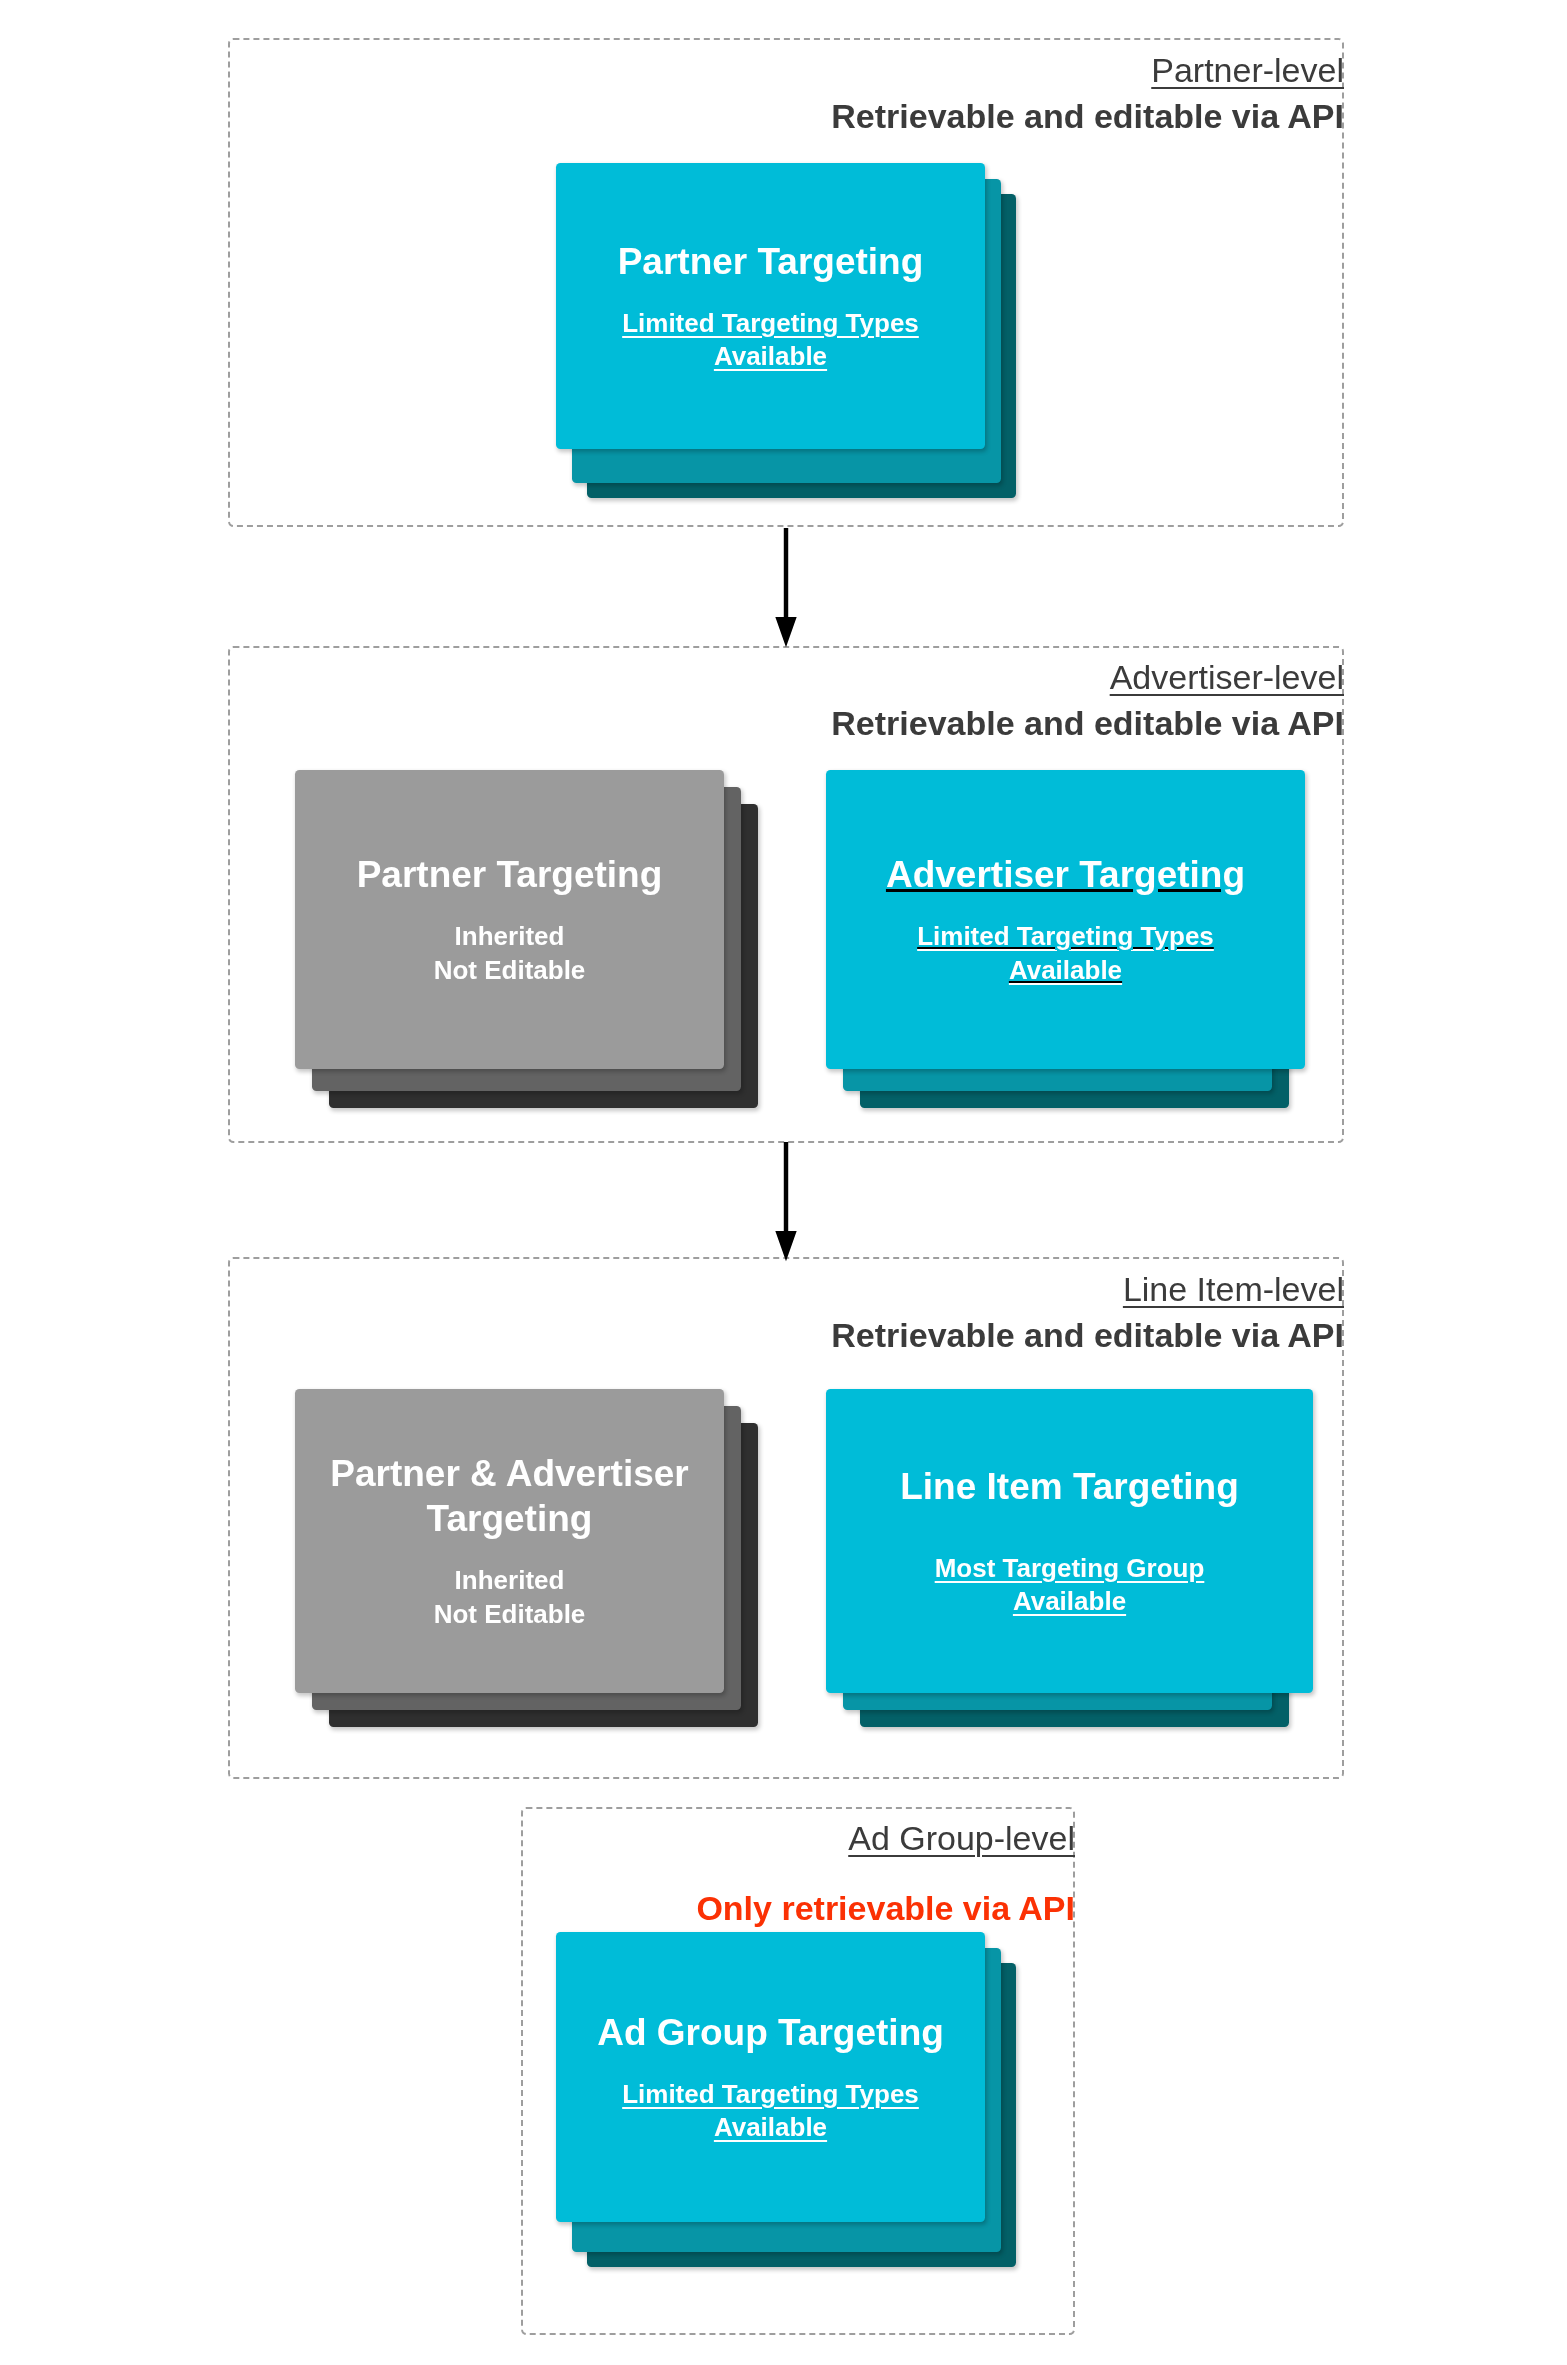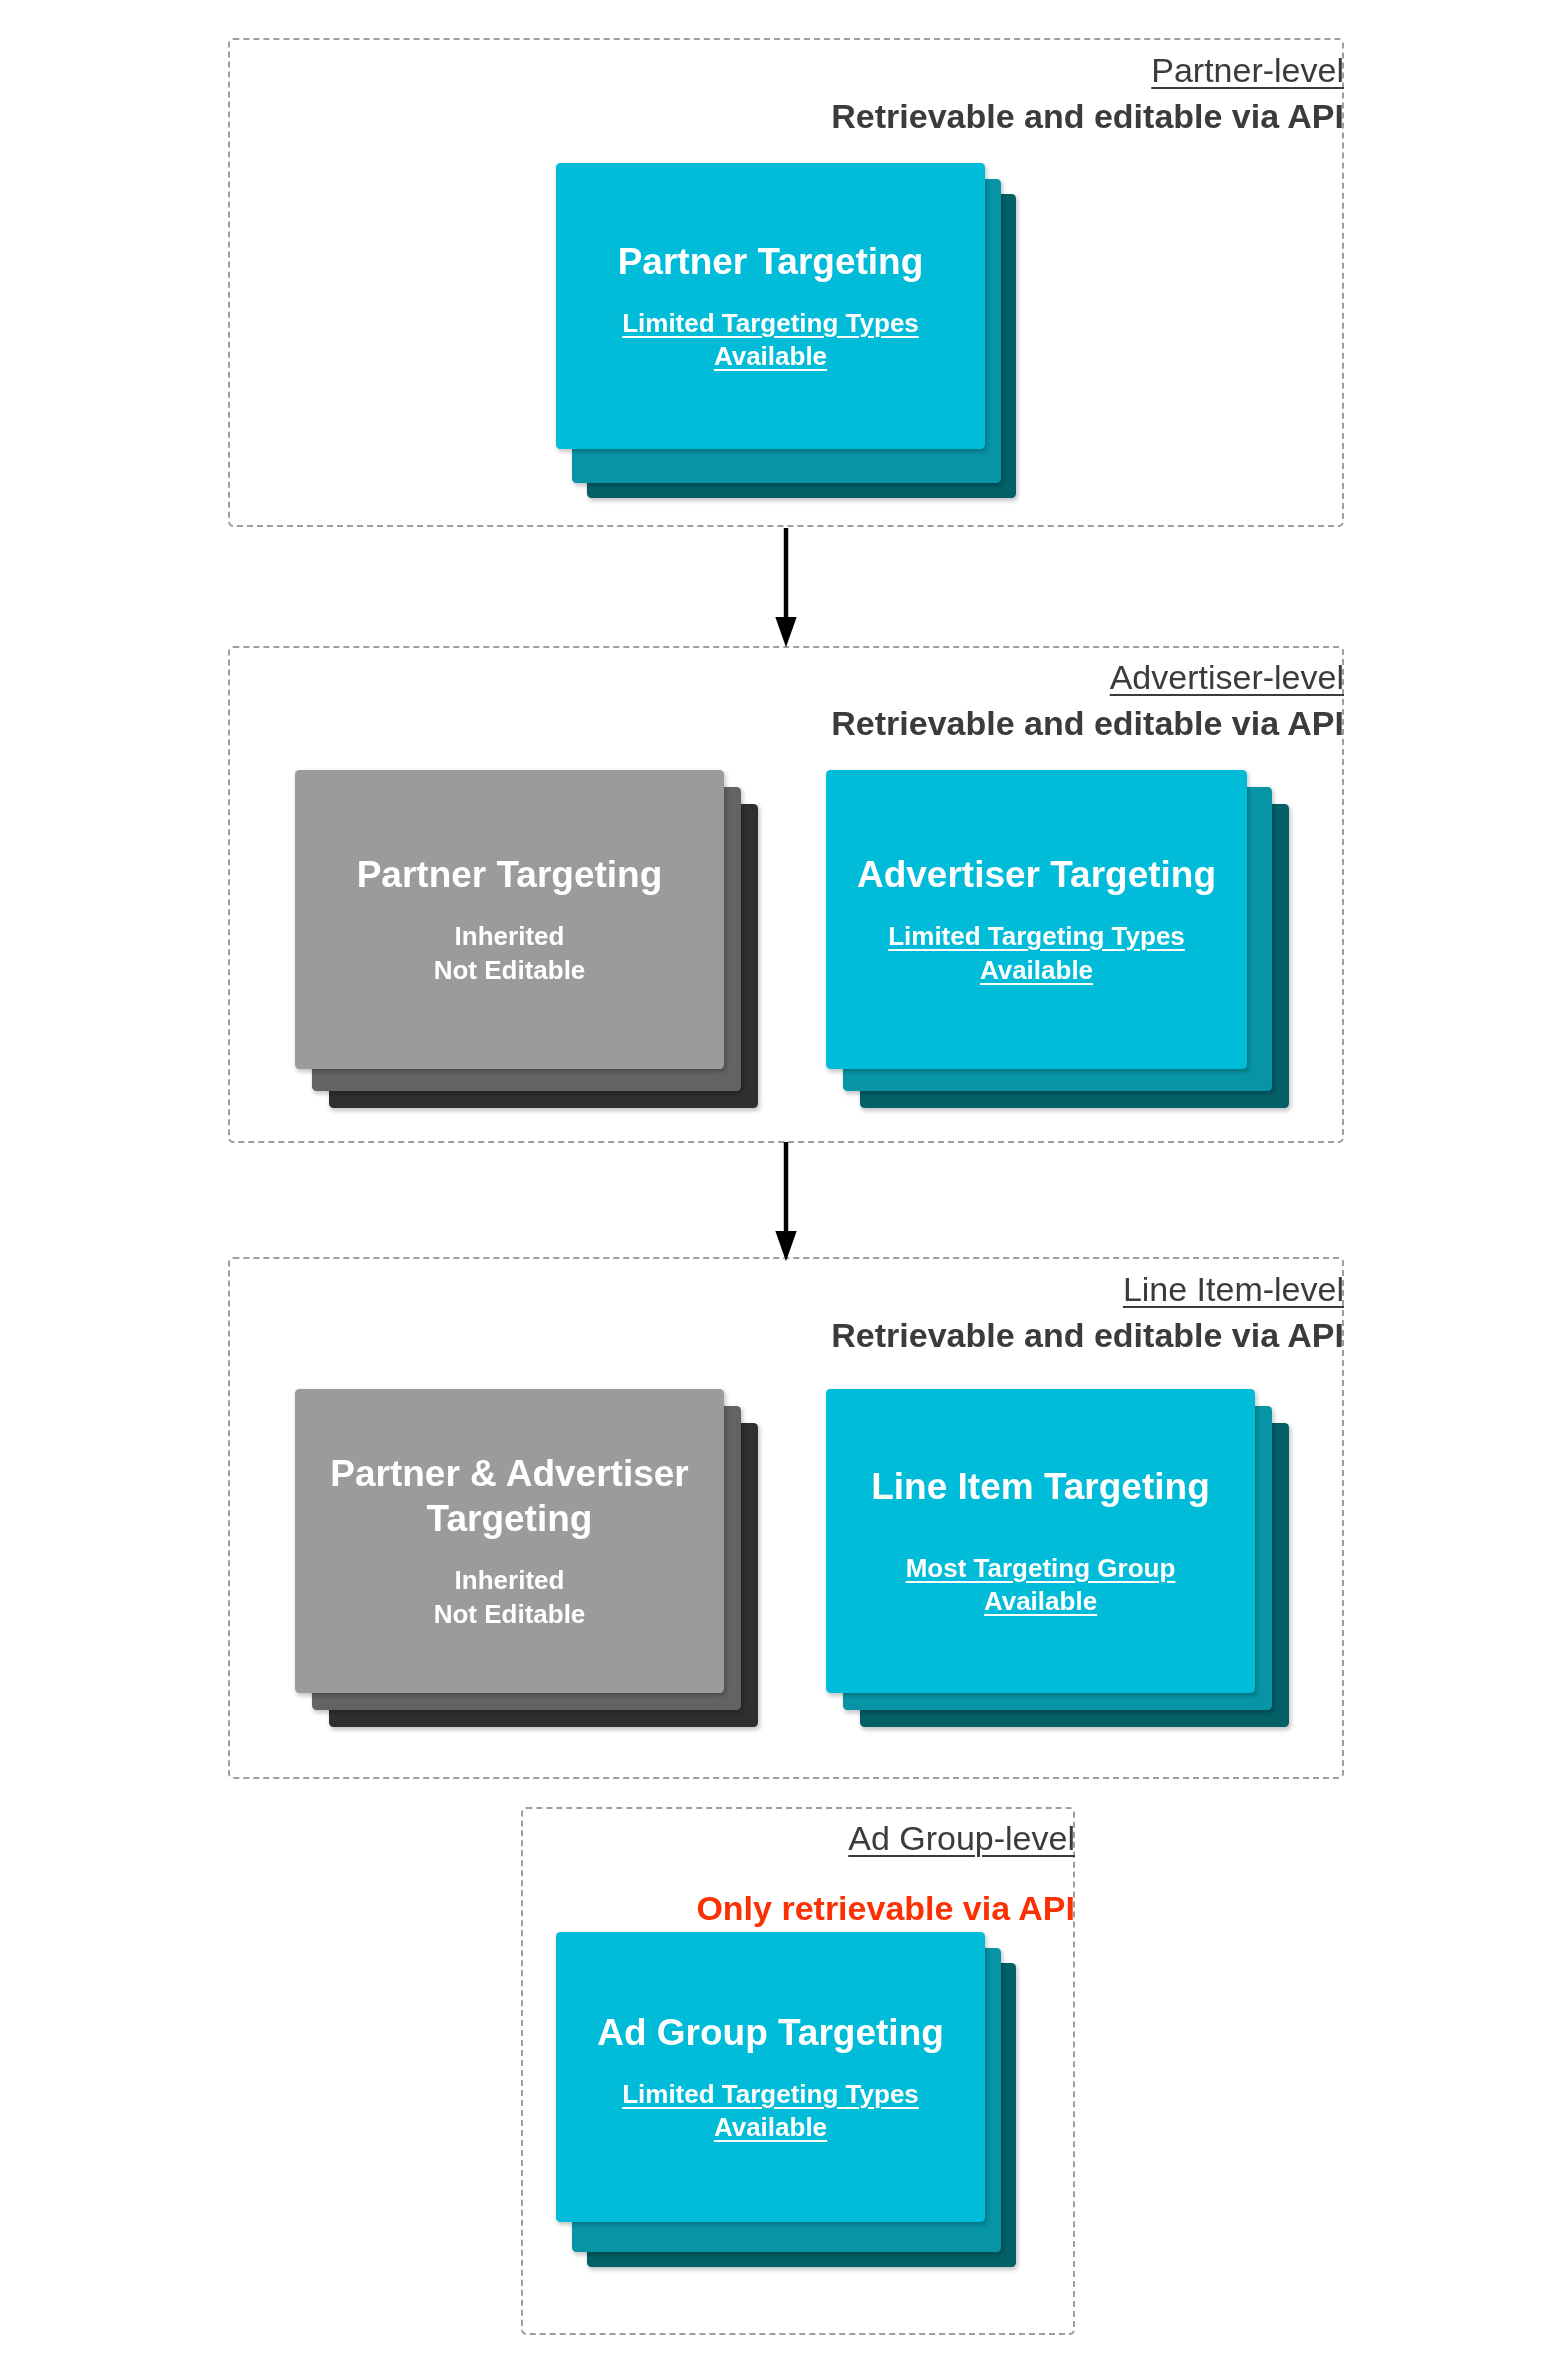--- a/index.html
+++ b/index.html
@@ -153,21 +153,21 @@
       <div class="card-sub">
         <span>Inherited</span><br>
         <span>Not Editable</span>
       </div>
     </div>
   </div>
 
   <div class="stack cyan" style="left:826px; top:770px; width:464px; height:348px;">
     <div class="card-layer layer-back" style="left:34px; top:34px; width:429px; height:304px;"></div>
     <div class="card-layer layer-mid" style="left:17px; top:17px; width:429px; height:304px;"></div>
-    <div class="card-layer layer-front" style="left:0px; top:0px; width:421px; height:299px;">
+    <div class="card-layer layer-front" style="left:0px; top:0px; width:479px; height:299px;text-decoration:underline;">
       <div class="card-title">Advertiser Targeting</div>
       <div class="card-sub underlined">
         <span>Limited Targeting Types</span><br>
         <span>Available</span>
       </div>
     </div>
   </div>
 
   <svg class="arrow" style="left:768px; top:1142px;" width="36" height="121" viewBox="0 0 40 136">
     <line x1="20" y1="0" x2="20" y2="110" stroke="#000000" stroke-width="5"></line>
@@ -189,21 +189,21 @@
       <div class="card-sub">
         <span>Inherited</span><br>
         <span>Not Editable</span>
       </div>
     </div>
   </div>
 
   <div class="stack cyan" style="left:826px; top:1389px; width:464px; height:357px;">
     <div class="card-layer layer-back" style="left:34px; top:34px; width:429px; height:304px;"></div>
     <div class="card-layer layer-mid" style="left:17px; top:17px; width:429px; height:304px;"></div>
-    <div class="card-layer layer-front" style="left:0px; top:0px; width:429px; height:304px;gap:20px;">
+    <div class="card-layer layer-front" style="left:0px; top:0px; width:487px; height:304px;gap:20px;">
       <div class="card-title">Line Item Targeting</div>
       <div class="card-sub underlined">
         <span>Most Targeting Group</span><br>
         <span>Available</span>
       </div>
     </div>
   </div>
 
   <div class="panel" style="left:521px; top:1807px; width:554px; height:528px;"></div>
 

